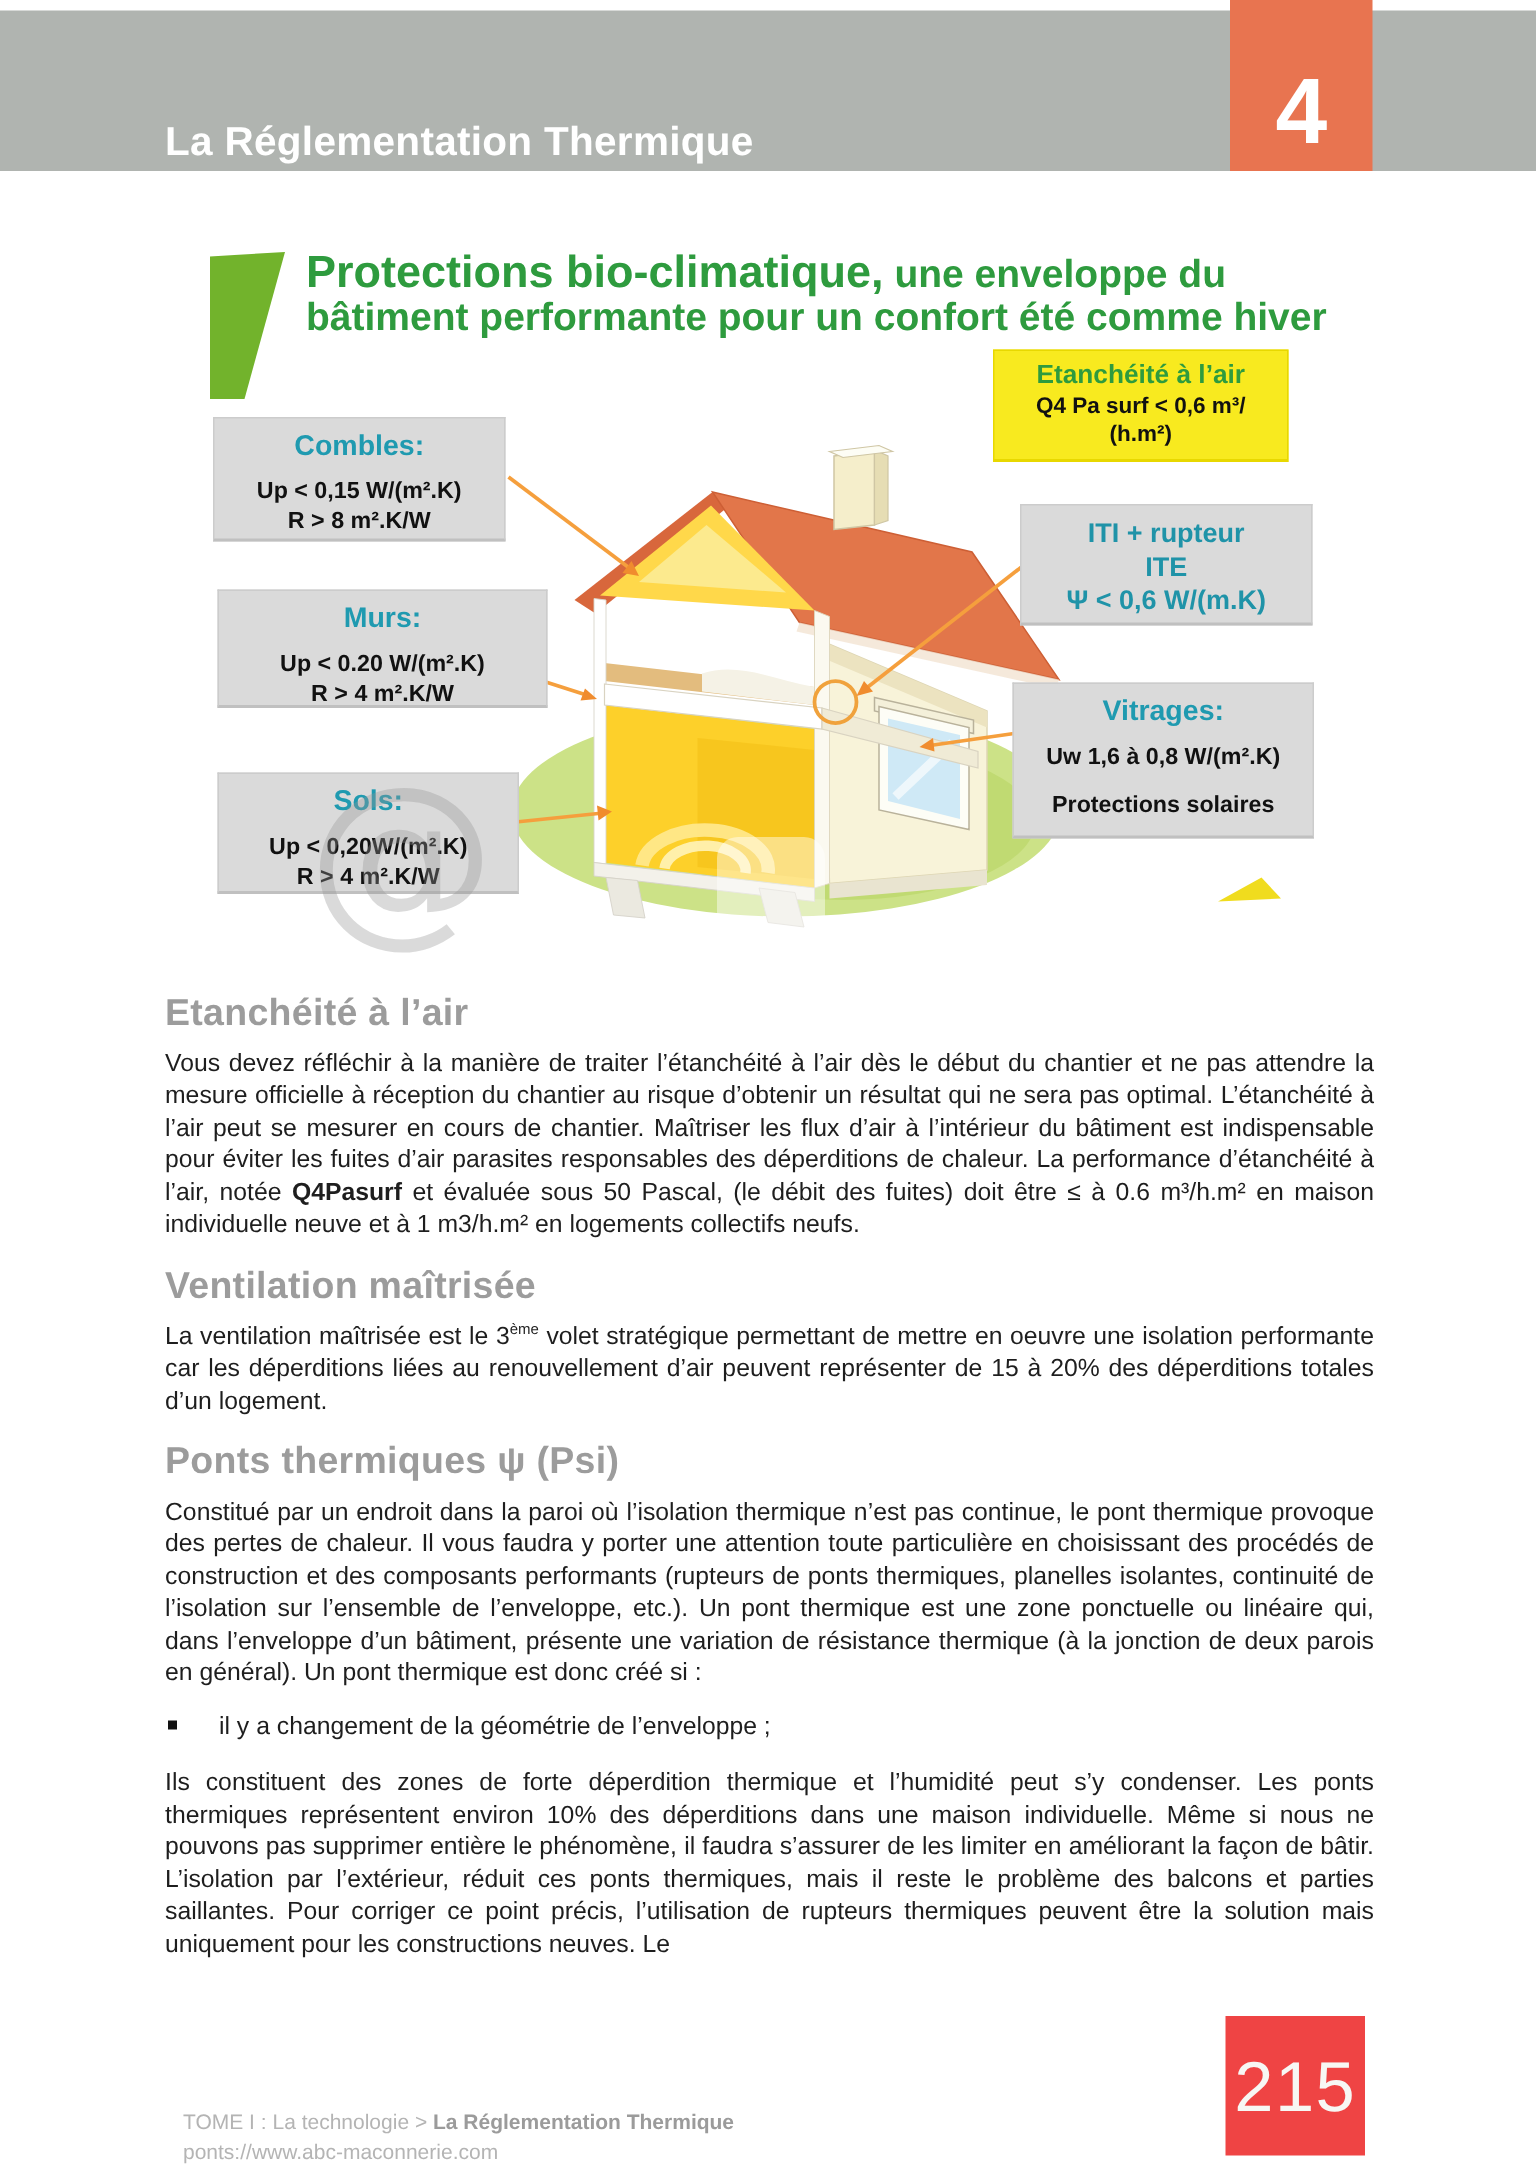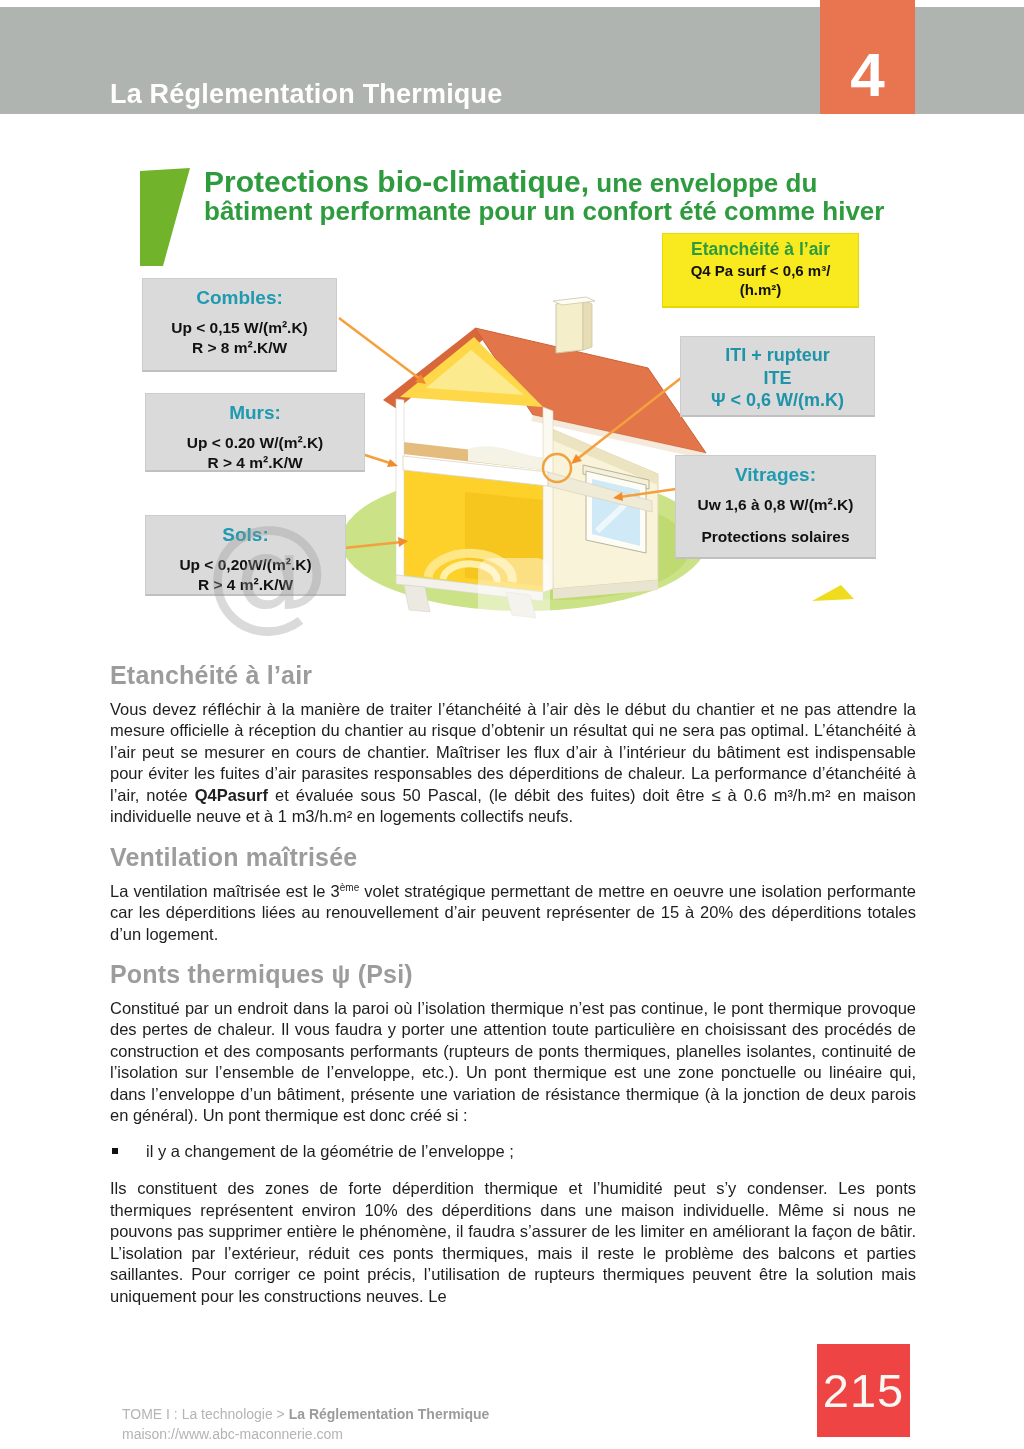--- a/index.html
+++ b/index.html
@@ -144,21 +144,21 @@
 
     <rect x="478" y="558" width="72" height="72" rx="14" fill="#ffffff" opacity="0.45"></rect>
   </svg>
 
   <div class="fig-slash"></div>
   <div class="fig-title">
     <div><span class="big">Protections bio-climatique,</span><span class="small"> une enveloppe du</span></div>
     <div class="small">bâtiment performante pour un confort été comme hiver</div>
   </div>
 
-  <div class="callout" style="left:142px;top:278px;width:195px;height:94px;">
+  <div class="callout" style="left:142px;top:278px;width:195px;height:83px;">
     <div class="c-title">Combles:</div>
     <div class="c-line">Up &lt; 0,15 W/(m².K)</div>
     <div class="c-line">R &gt; 8 m².K/W</div>
   </div>
   <div class="callout" style="left:145px;top:393px;width:220px;height:79px;">
     <div class="c-title">Murs:</div>
     <div class="c-line">Up &lt; 0.20 W/(m².K)</div>
     <div class="c-line">R &gt; 4 m².K/W</div>
   </div>
   <div class="callout" style="left:145px;top:515px;width:201px;height:81px;">
@@ -200,19 +200,19 @@
           <span class="sq"></span>
           <span>il y a changement de la géométrie de l’enveloppe ;</span>
         </li>
     </ul>
 
     <p>Ils constituent des zones de forte déperdition thermique et l’humidité peut s’y condenser. Les ponts thermiques représentent environ 10% des déperditions dans une maison individuelle. Même si nous ne pouvons pas supprimer entière le phénomène, il faudra s’assurer de les limiter en améliorant la façon de bâtir. L’isolation par l’extérieur, réduit ces ponts thermiques, mais il reste le problème des balcons et parties saillantes. Pour corriger ce point précis, l’utilisation de rupteurs thermiques peuvent être la solution mais uniquement pour les constructions neuves. Le</p>
   </div>
 
   <div class="footer-crumb">
     <div><span>TOME I : La technologie &gt; </span><span class="crumb-bold">La Réglementation Thermique</span></div>
-    <div>maison://www.abc-maconnerie.com</div>
+    <div>ponts://www.abc-maconnerie.com</div>
   </div>
   <div class="page-badge">
     <span>215</span>
   </div>
 
 </div>
 
 </body></html>

